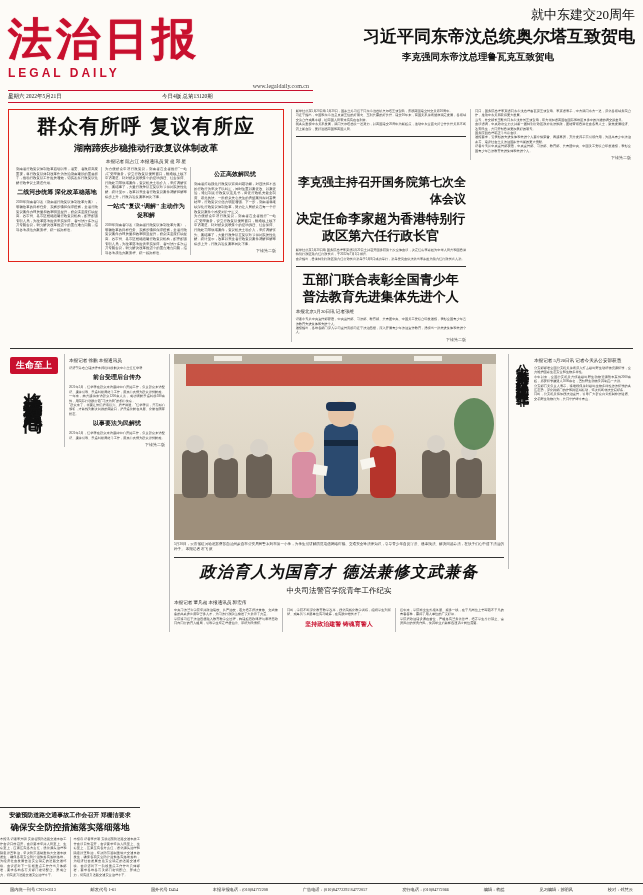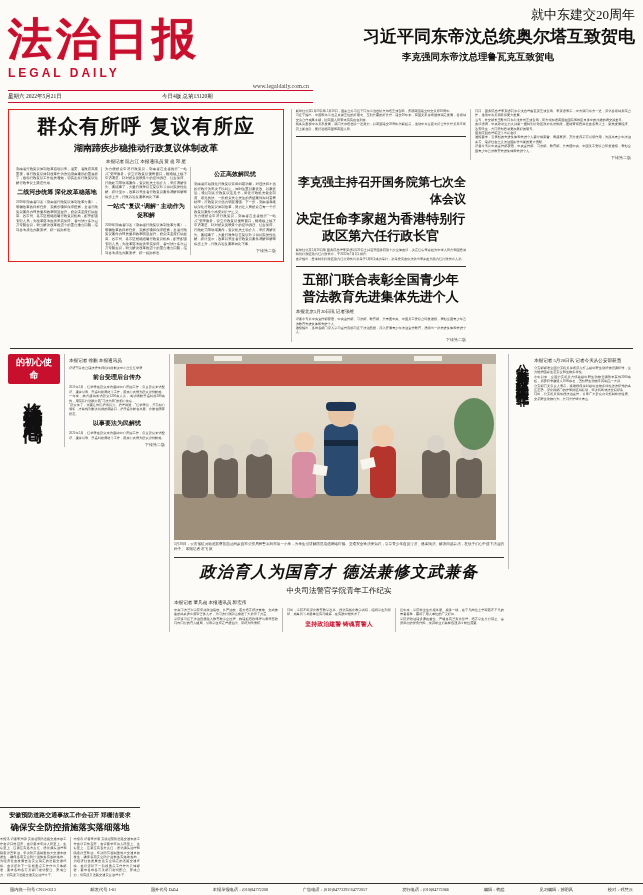--- a/index.html
+++ b/index.html
@@ -172,21 +172,21 @@
       <div class="cont">下转第二版</div>
     </div>
   </div>
 
   <div class="rule" style="margin:6px 2px 5px 2px;border-top:1.5px solid #333;"></div>
 
   <div class="cols" style="align-items:flex-start;">
 
     <div class="col" style="width:52px;padding-left:0;">
       <div style="text-align:center;margin-bottom:4px;">
-        <span class="badge">的初心使命</span>
+        <span class="badge">生命至上</span>
       </div>
       <div style="display:flex;justify-content:center;">
         <div class="vtitle">将法律种子播撒百姓心间</div>
       </div>
     </div>
 
     <div class="col vline" style="width:96px;">
       <div class="byline" style="text-align:left;">本报记者  徐鹏    本报通讯员</div>
       <div class="tiny2">记济宁并哈合建法律事诉讼纠纷解决中心主任任华馨</div>
       <div class="shead">前台受理后台传办</div>

